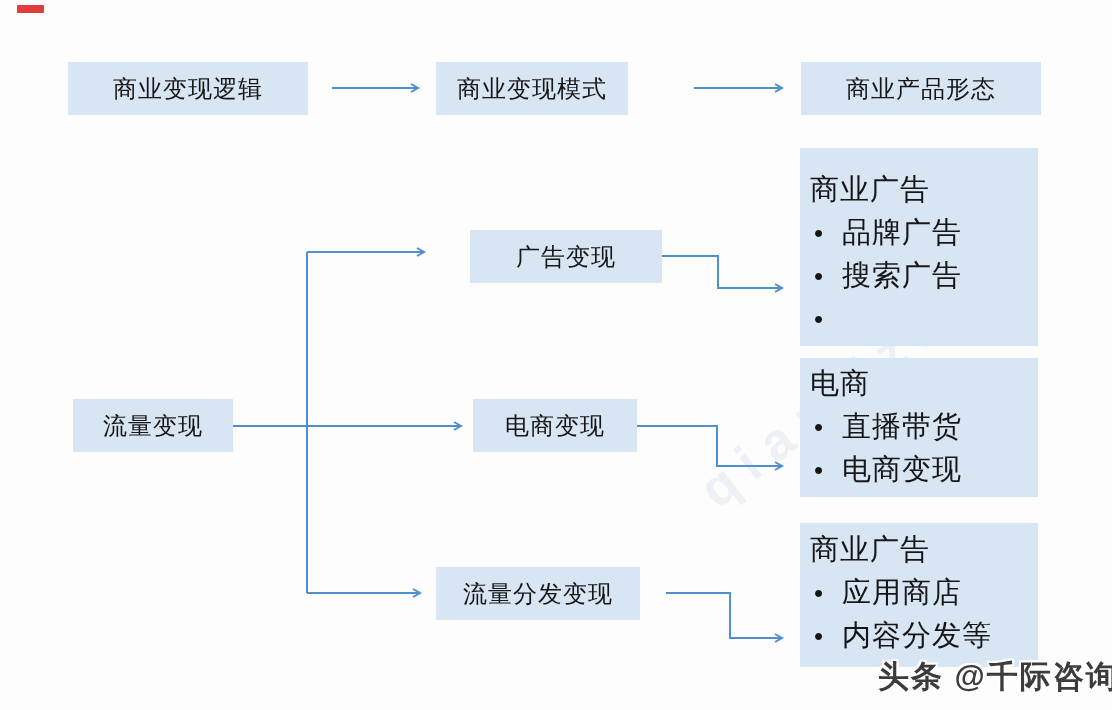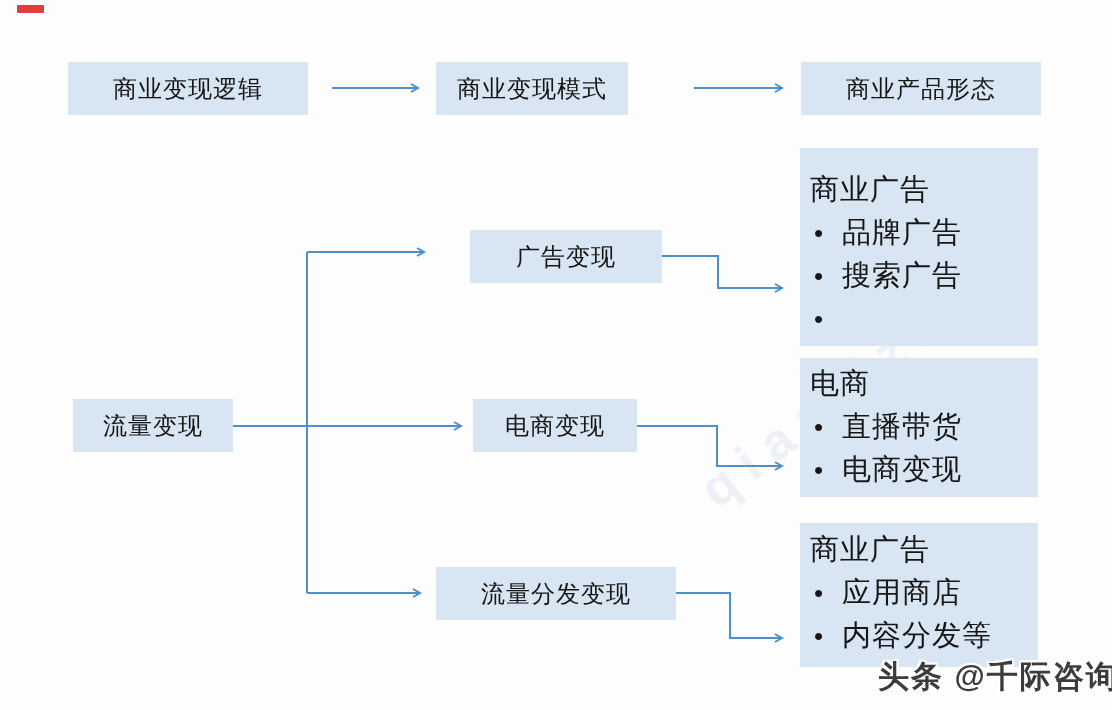--- a/index.html
+++ b/index.html
@@ -85,21 +85,21 @@
   </svg>
 
   <div class="node" style="left:68px;top:62px;width:240px;height:53px;">商业变现逻辑</div>
   <div class="node" style="left:436px;top:62px;width:192px;height:53px;">商业变现模式</div>
   <div class="node" style="left:801px;top:62px;width:240px;height:53px;">商业产品形态</div>
 
   <div class="node" style="left:73px;top:399px;width:160px;height:53px;">流量变现</div>
 
   <div class="node" style="left:470px;top:230px;width:192px;height:53px;">广告变现</div>
   <div class="node" style="left:473px;top:399px;width:164px;height:53px;">电商变现</div>
-  <div class="node" style="left:436px;top:567px;width:240px;height:53px;">流量分发变现</div>
+  <div class="node" style="left:436px;top:567px;width:204px;height:53px;">流量分发变现</div>
 
   <div class="detail" style="left:800px;top:148px;width:238px;height:178px;padding-top:20px;">
     <div class="row title-row">商业广告</div>
     <div class="row">
       <span class="dot">•</span>
       <span>品牌广告</span>
     </div>
     <div class="row">
       <span class="dot">•</span>
       <span>搜索广告</span>

